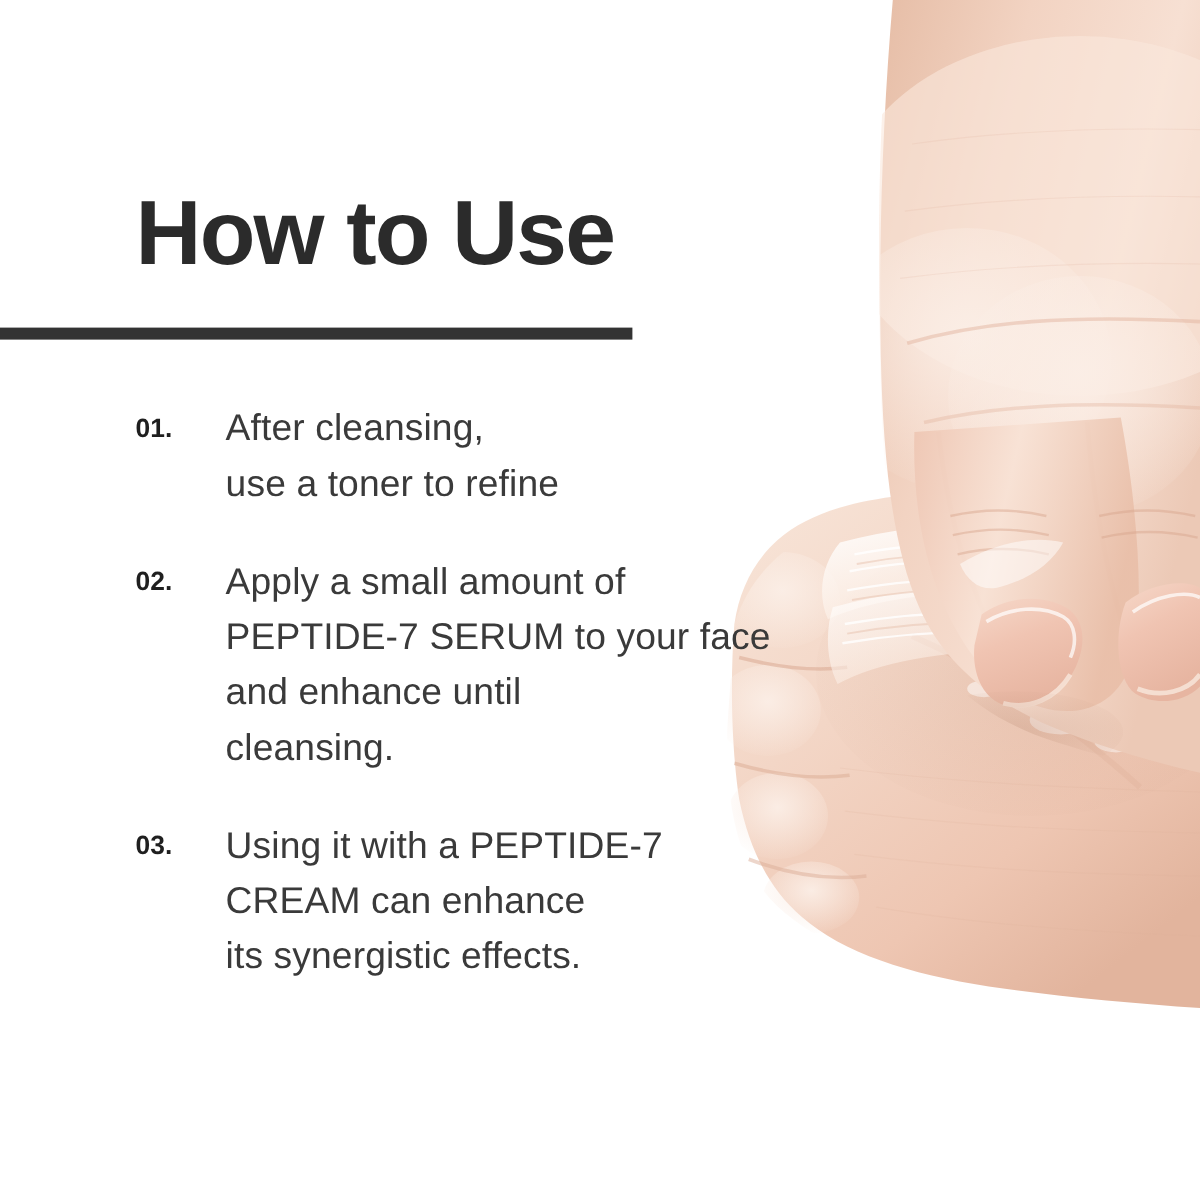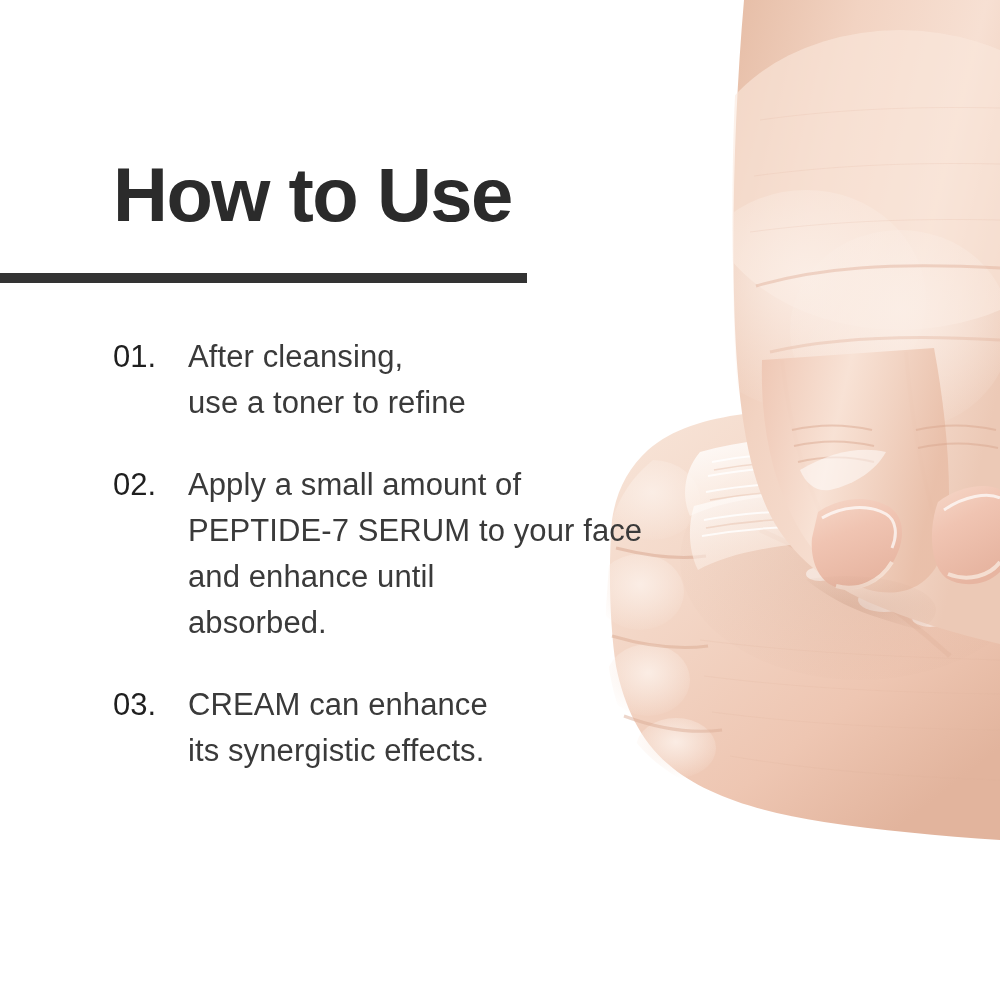--- a/index.html
+++ b/index.html
@@ -56,22 +56,22 @@
   }
   .step {
     display: flex;
     align-items: flex-start;
     margin-bottom: 36px;
   }
   .step:last-child { margin-bottom: 0; justify-content: center; }
   .step-num {
     flex: 0 0 auto;
     width: 75px;
-    font-size: 31px;
-    font-weight: 400;
+    font-size: 22px;
+    font-weight: 700;
     color: #1f1f1f;
     line-height: 46px;
     letter-spacing: 0px;
   }
   .step-body {
     flex: 1 1 auto;
     font-size: 31px;
     font-weight: 400;
     color: #3a3a3a;
     line-height: 46px;
@@ -278,26 +278,27 @@
         <span class="step-line">use a toner to refine</span>
       </div>
     </div>
 
     <div class="step">
       <div class="step-num">02.</div>
       <div class="step-body">
         <span class="step-line">Apply a small amount of</span>
         <span class="step-line">PEPTIDE-7 SERUM to your face</span>
         <span class="step-line">and enhance until</span>
-        <span class="step-line">absorbed.</span>
+        <span class="step-line">cleansing.</span>
       </div>
     </div>
 
     <div class="step">
       <div class="step-num">03.</div>
       <div class="step-body">
+        <span class="step-line">Using it with a PEPTIDE-7</span>
         <span class="step-line">CREAM can enhance</span>
         <span class="step-line">its synergistic effects.</span>
       </div>
     </div>
 
   </div>
 </div>
 
 </body></html>

